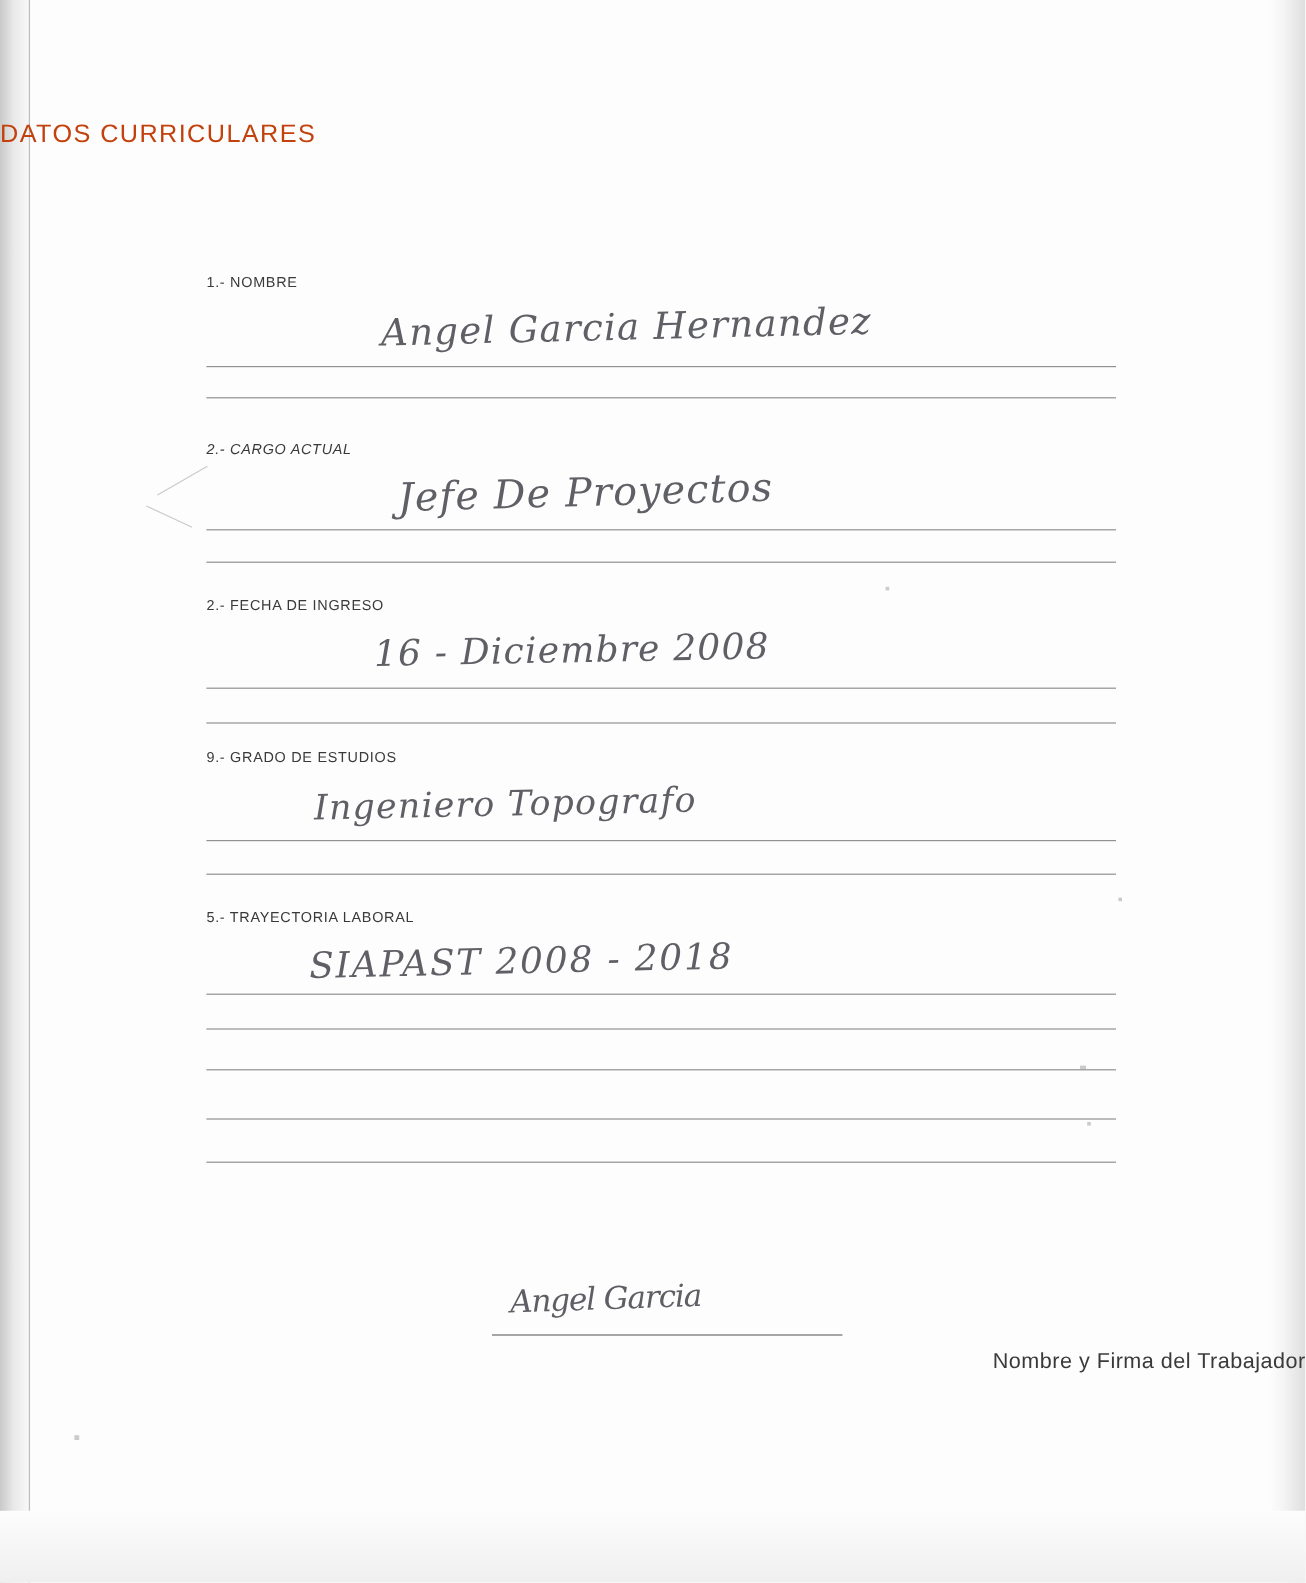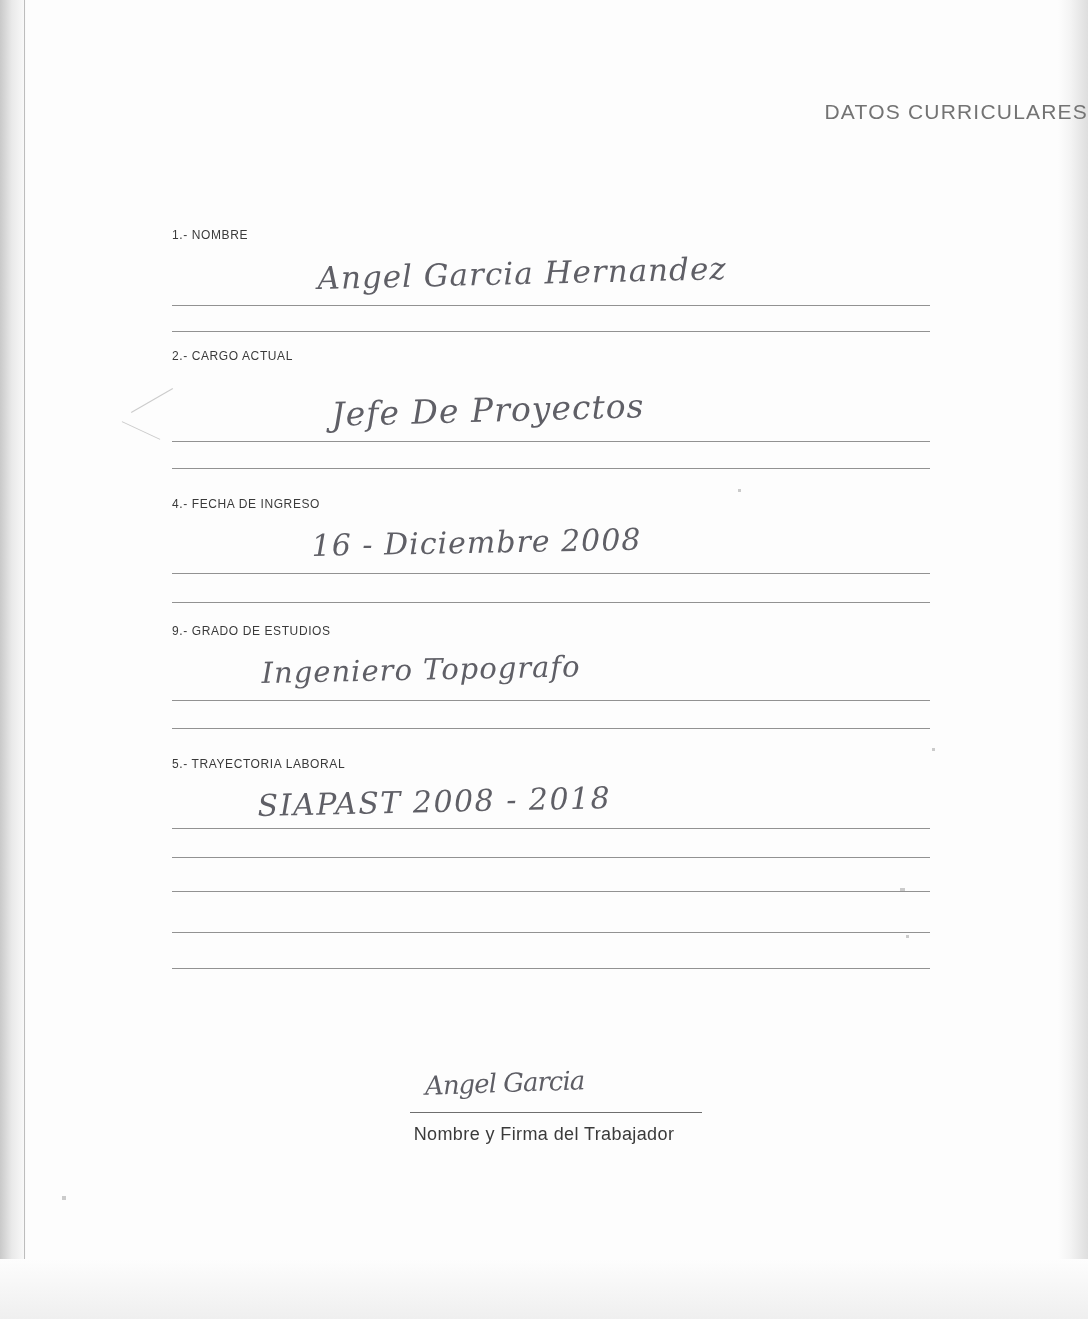--- a/index.html
+++ b/index.html
@@ -39,24 +39,24 @@
   .scan-shade-bottom {
     position: absolute;
     left: 0; bottom: 0;
     width: 100%; height: 60px;
     background: linear-gradient(to top, #efefef 0%, #fdfdfd 100%);
   }
   .doc-title {
     position: absolute;
     left: 0; top: 100px;
     width: 1088px;
-    text-align: right;
+    text-align: left;
     font-size: 21px;
     letter-spacing: 1.2px;
-    color: #737373;
+    color: #c2410c;
   }
   .field-label {
     position: absolute;
     font-size: 12px;
     letter-spacing: 0.6px;
     color: #3a3a3a;
     white-space: nowrap;
   }
   .rule {
     position: absolute;
@@ -99,21 +99,21 @@
   .sig-rule {
     position: absolute;
     left: 410px; top: 1112px;
     width: 292px; height: 1px;
     background: #6e6e6e;
   }
   .sig-caption {
     position: absolute;
     left: 0; top: 1124px;
     width: 1088px;
-    text-align: center;
+    text-align: right;
     font-size: 18px;
     color: #3a3a3a;
     letter-spacing: .4px;
   }
   .stray-mark {
     position: absolute;
     background: #9a9a9a;
     opacity: .5;
   }
 </style>
@@ -127,26 +127,26 @@
   <div class="scan-shade-right"></div>
   <div class="scan-shade-bottom"></div>
 
   <div class="doc-title">DATOS CURRICULARES</div>
 
   <div class="field-label" style="left:172px; top:228px;">1.- NOMBRE</div>
   <div class="handwriting hw-name" style="left:318px; top:260px;">Angel Garcia Hernandez</div>
   <div class="rule" style="left:172px; top:305px; width:758px;"></div>
   <div class="rule" style="left:172px; top:331px; width:758px;"></div>
 
-  <div class="field-label" style="left:172px; top:349px;">2.- CARGO ACTUAL</div>
+  <div class="field-label" style="left:172px; top:367px;font-style:italic;">2.- CARGO ACTUAL</div>
   <div class="handwriting hw-cargo" style="left:332px; top:395px;">Jefe De Proyectos</div>
   <div class="rule" style="left:172px; top:441px; width:758px;"></div>
   <div class="rule" style="left:172px; top:468px; width:758px;"></div>
 
-  <div class="field-label" style="left:172px; top:497px;">4.- FECHA DE INGRESO</div>
+  <div class="field-label" style="left:172px; top:497px;">2.- FECHA DE INGRESO</div>
   <div class="handwriting hw-fecha" style="left:312px; top:528px;">16 - Diciembre 2008</div>
   <div class="rule" style="left:172px; top:573px; width:758px;"></div>
   <div class="rule" style="left:172px; top:602px; width:758px;"></div>
 
   <div class="field-label" style="left:172px; top:624px;">9.- GRADO DE ESTUDIOS</div>
   <div class="handwriting hw-grado" style="left:262px; top:656px;">Ingeniero Topografo</div>
   <div class="rule" style="left:172px; top:700px; width:758px;"></div>
   <div class="rule" style="left:172px; top:728px; width:758px;"></div>
 
   <div class="field-label" style="left:172px; top:757px;">5.- TRAYECTORIA LABORAL</div>

